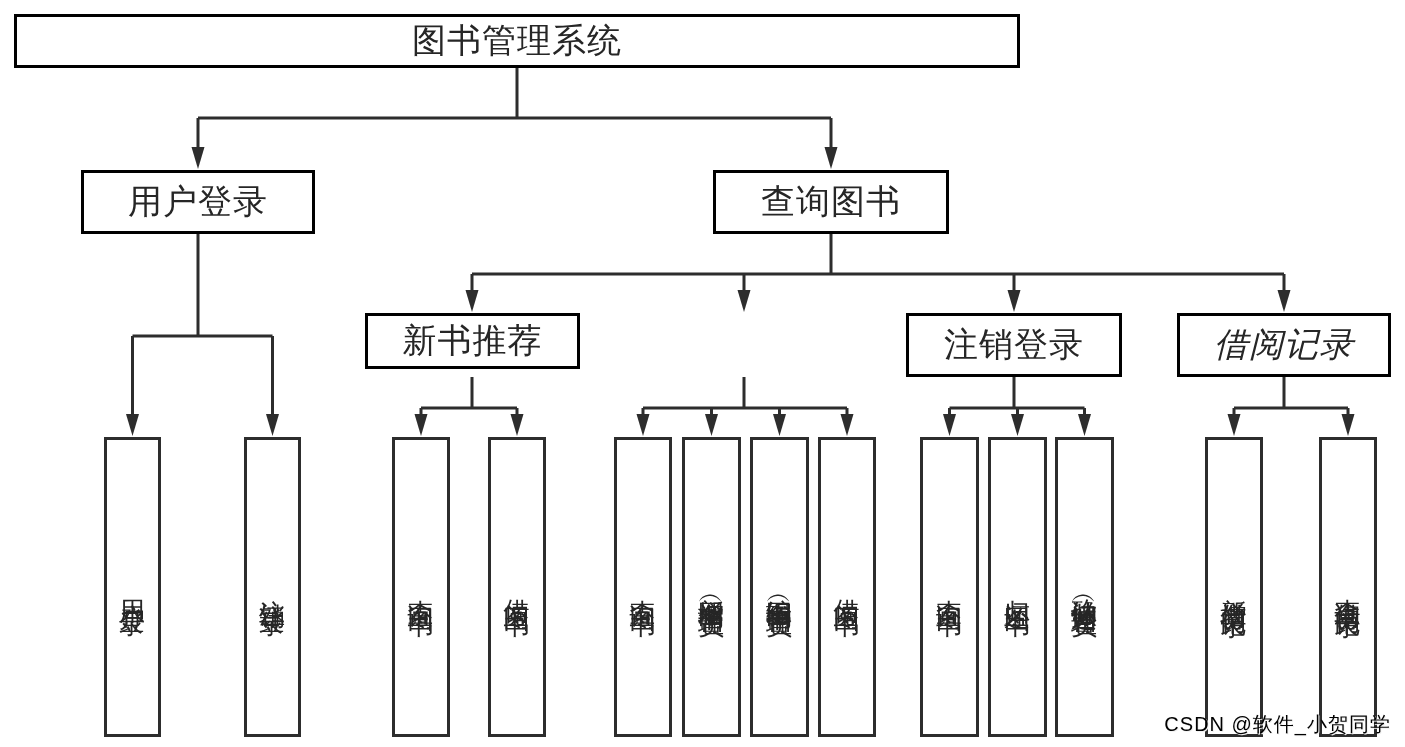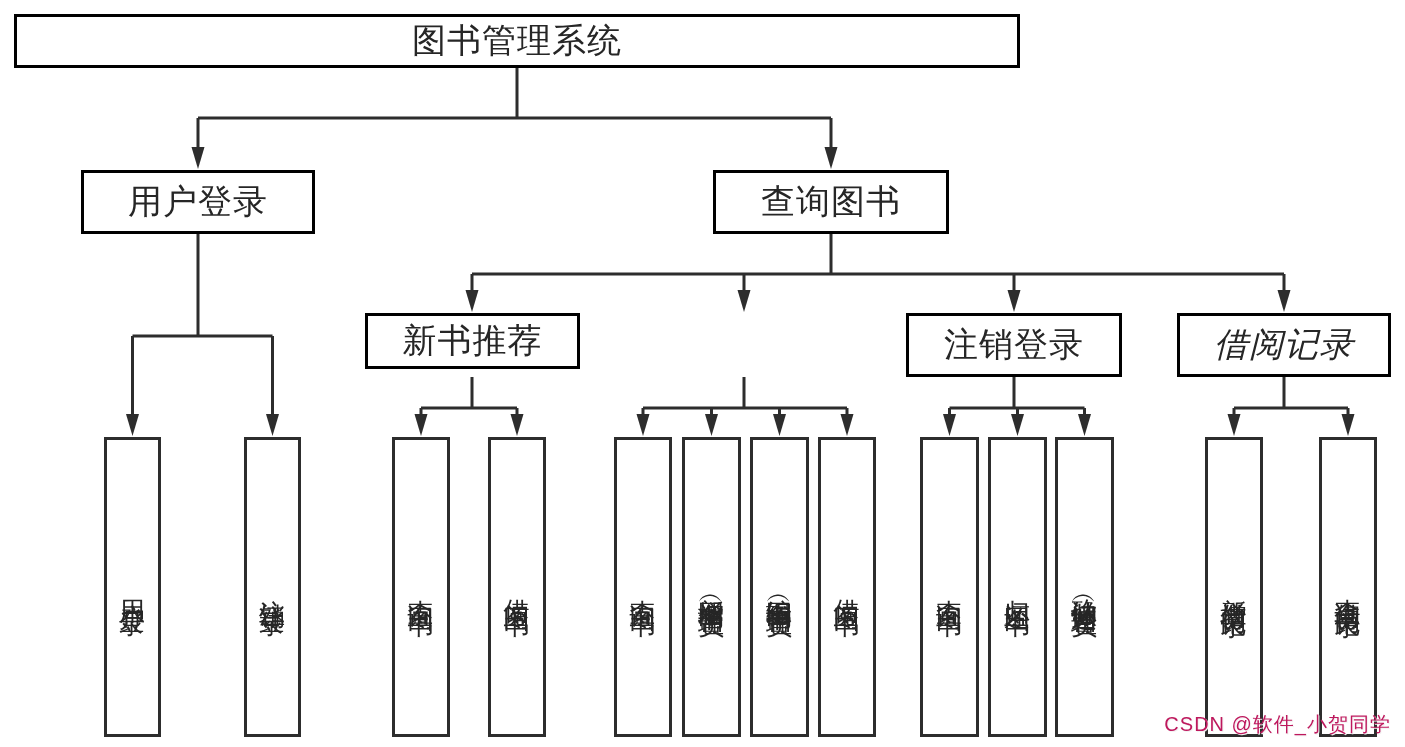--- a/index.html
+++ b/index.html
@@ -52,21 +52,21 @@
     font-size: 26px;
     letter-spacing: 4px;
     writing-mode: vertical-rl;
     text-orientation: mixed;
     line-height: 1;
   }
   .watermark {
     position: absolute;
     right: 14px;
     bottom: 9px;
-    color: #be185d;
+    color: #000000;
     text-shadow: 1px 1px 0 #f2f2f2;
     font-size: 20px;
     letter-spacing: 1px;
     white-space: nowrap;
   }
 </style>
 </head>
 <body>
 
 <div id="canvas">

